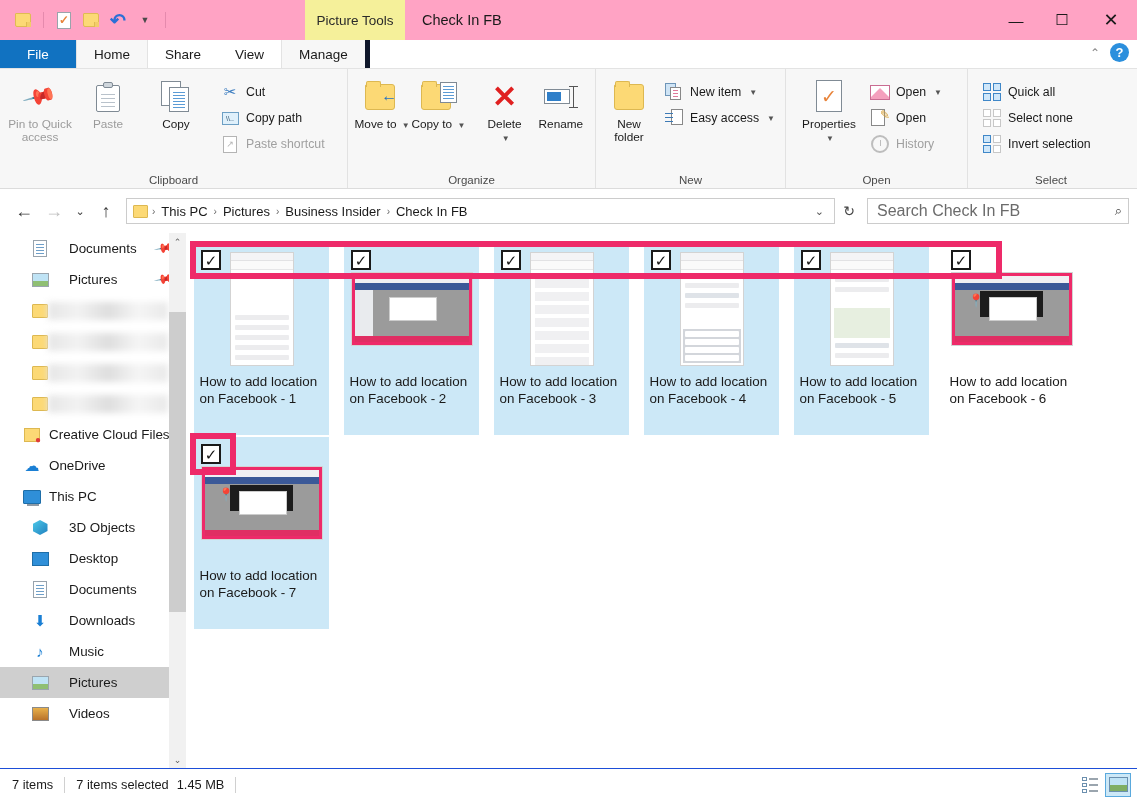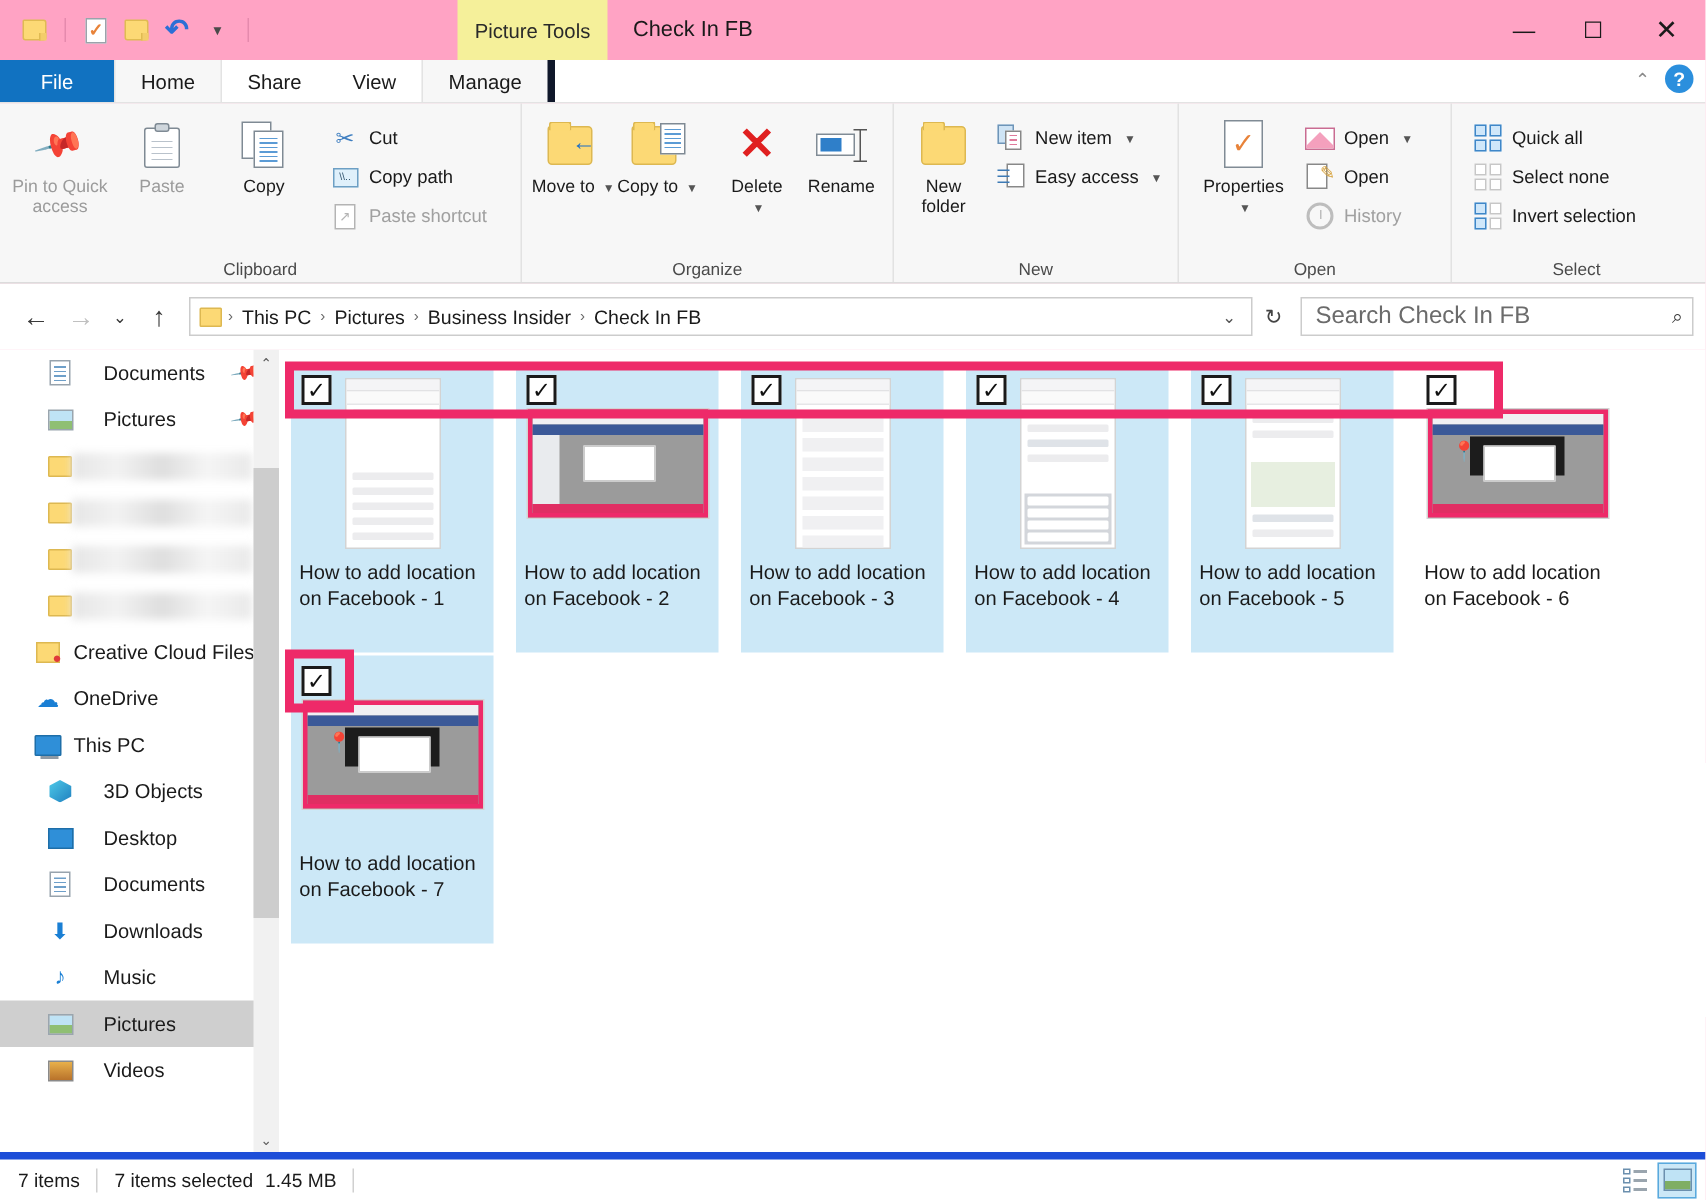--- a/index.html
+++ b/index.html
@@ -329,21 +329,21 @@
   .dk-pin { position: absolute; left: 12%; top: 26%; width: 12px; height: 16px; color: #cfd4da; font-size: 13px; }
 
   
   .anno {
     position: absolute; border: 6px solid #ee2a69; pointer-events: none;
   }
 
   
   .statusbar {
     flex: 0 0 32px; height: 32px; background: #ffffff;
-    border-top: 5px solid #1d4ed8;
+    border-top: 1px solid #1d4ed8;
     display: flex; align-items: center; padding: 0 6px 0 12px;
   }
   .st-txt { font-size: 12.8px; color: #1a1a1a; }
   .st-sep { width: 1px; height: 16px; background: #d0d0d0; margin: 0 11px; }
   .st-spacer { flex: 1; }
   .viewbtn {
     width: 26px; height: 24px; display: flex; align-items: center; justify-content: center;
     margin-left: 2px;
   }
   .viewbtn.active { background: #cce8f7; border: 1px solid #5aa9dd; }

